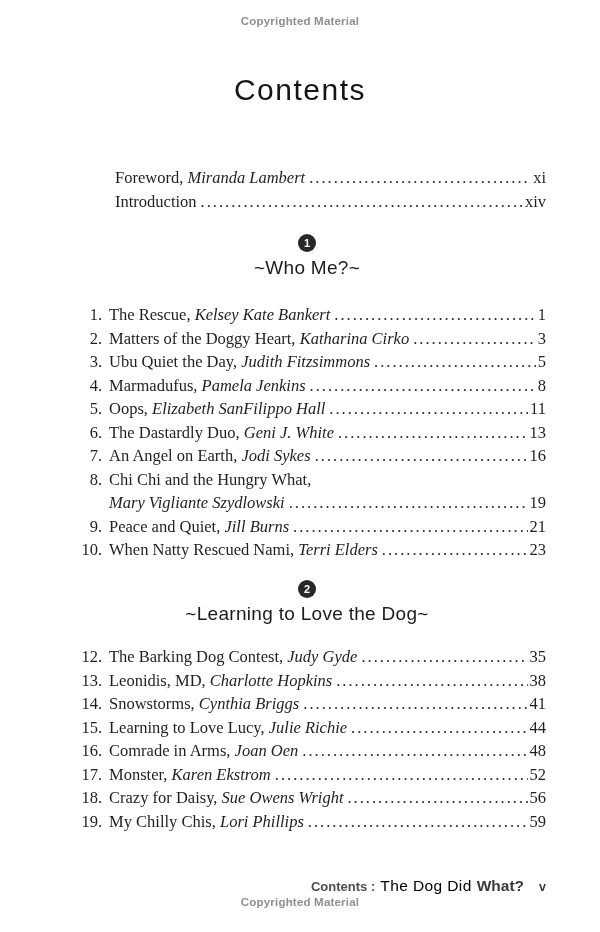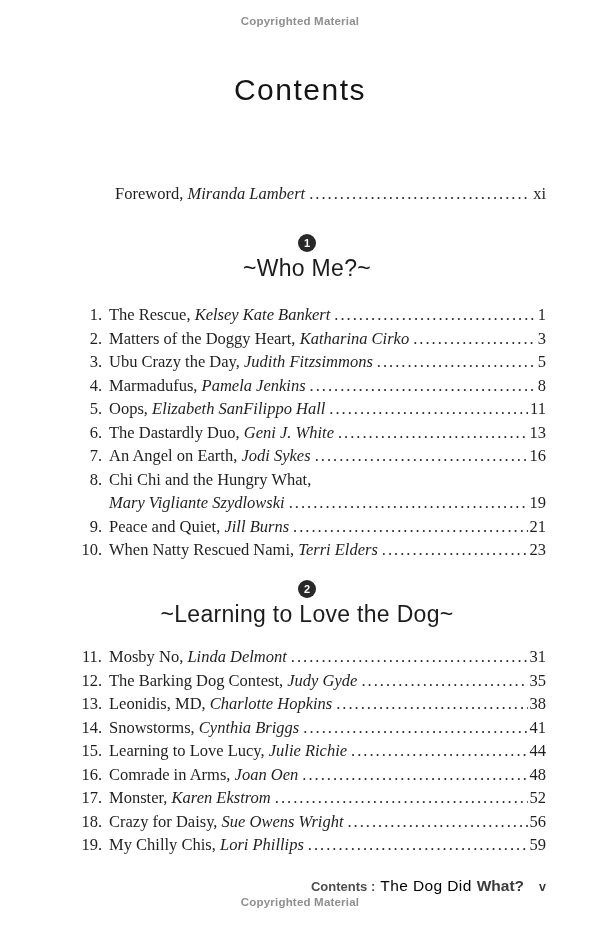--- a/index.html
+++ b/index.html
@@ -13,33 +13,33 @@
     font-size:11.5px;color:#8f8f8f;letter-spacing:.2px;
   }
   .copyright.top{top:15px}
   .copyright.bottom{top:896px}
   .book-title{
     position:absolute;top:64px;left:0;width:100%;text-align:center;
     font-family:"Liberation Sans",sans-serif;font-weight:300;
     font-size:30px;line-height:52px;letter-spacing:1.5px;color:#151515;
   }
   .front-matter{position:absolute;top:166px;left:108px;width:438px;}
-  .front-matter .row{line-height:24px;margin-top:16px;}
+  .front-matter .row{line-height:24px;}
   .section{position:absolute;left:68px;width:478px;}
   .section-0{top:234px}
   .section-1{top:580px}
   .sec-circle{
     width:18px;height:18px;border-radius:50%;background:#282828;color:#ffffff;
     font-family:"Liberation Sans",sans-serif;font-size:11px;font-weight:bold;
     line-height:18px;text-align:center;margin:0 auto;
   }
   .sec-title{
     margin-top:3px;text-align:center;
     font-family:"Liberation Sans",sans-serif;font-weight:400;
-    font-size:23px;line-height:26px;letter-spacing:.3px;color:#1c1c1c;
+    font-size:19px;line-height:26px;letter-spacing:.3px;color:#1c1c1c;
   }
   .entries{margin-top:22px;}
   .section-1 .entries{margin-top:18px;}
   .row{display:flex;align-items:baseline;line-height:23.5px;font-size:16.5px;}
   .num{width:34px;flex:none;text-align:right;}
   .text{margin-left:7px;white-space:nowrap;flex:none;}
   .author{font-style:italic;}
   .dots{flex:1;overflow:hidden;white-space:nowrap;margin-left:4px;margin-right:2px;min-width:12px;}
   .dots::after{
     content:"..........................................................................................................";
@@ -62,20 +62,25 @@
 <div class="copyright top">Copyrighted Material</div>
 
 <h1 class="book-title" style="margin:0;">Contents</h1>
 
 <div class="front-matter">
     <div class="row">
       <span class="text"><span>Foreword,</span> <i class="author">Miranda Lambert</i></span>
       <span class="dots"></span>
       <span class="pg">xi</span>
     </div>
+    <div class="row">
+      <span class="text"><span>Introduction</span></span>
+      <span class="dots"></span>
+      <span class="pg">xiv</span>
+    </div>
   </div>
 
 <div id="sections">
     <div class="section section-0">
       <div class="sec-circle">1</div>
       <div class="sec-title">~Who Me?~</div>
       <div class="entries">
         <div class="row">
           <span class="num">1.</span>
           <span class="text"><span>The Rescue,</span> <i class="author">Kelsey Kate Bankert</i></span>
@@ -83,21 +88,21 @@
           <span class="pg">1</span>
         </div>
         <div class="row">
           <span class="num">2.</span>
           <span class="text"><span>Matters of the Doggy Heart,</span> <i class="author">Katharina Cirko</i></span>
           <span class="dots"></span>
           <span class="pg">3</span>
         </div>
         <div class="row">
           <span class="num">3.</span>
-          <span class="text"><span>Ubu Crazy the Day,</span> <i class="author">Judith Fitzsimmons</i></span>
+          <span class="text"><span>Ubu Quiet the Day,</span> <i class="author">Judith Fitzsimmons</i></span>
           <span class="dots"></span>
           <span class="pg">5</span>
         </div>
         <div class="row">
           <span class="num">4.</span>
           <span class="text"><span>Marmadufus,</span> <i class="author">Pamela Jenkins</i></span>
           <span class="dots"></span>
           <span class="pg">8</span>
         </div>
         <div class="row">
@@ -139,26 +144,20 @@
           <span class="text"><span>When Natty Rescued Nami,</span> <i class="author">Terri Elders</i></span>
           <span class="dots"></span>
           <span class="pg">23</span>
         </div>
       </div>
     </div>
     <div class="section section-1">
       <div class="sec-circle">2</div>
       <div class="sec-title">~Learning to Love the Dog~</div>
       <div class="entries">
-        <div class="row">
-          <span class="num">11.</span>
-          <span class="text"><span>Mosby No,</span> <i class="author">Linda Delmont</i></span>
-          <span class="dots"></span>
-          <span class="pg">31</span>
-        </div>
         <div class="row">
           <span class="num">12.</span>
           <span class="text"><span>The Barking Dog Contest,</span> <i class="author">Judy Gyde</i></span>
           <span class="dots"></span>
           <span class="pg">35</span>
         </div>
         <div class="row">
           <span class="num">13.</span>
           <span class="text"><span>Leonidis, MD,</span> <i class="author">Charlotte Hopkins</i></span>
           <span class="dots"></span>

